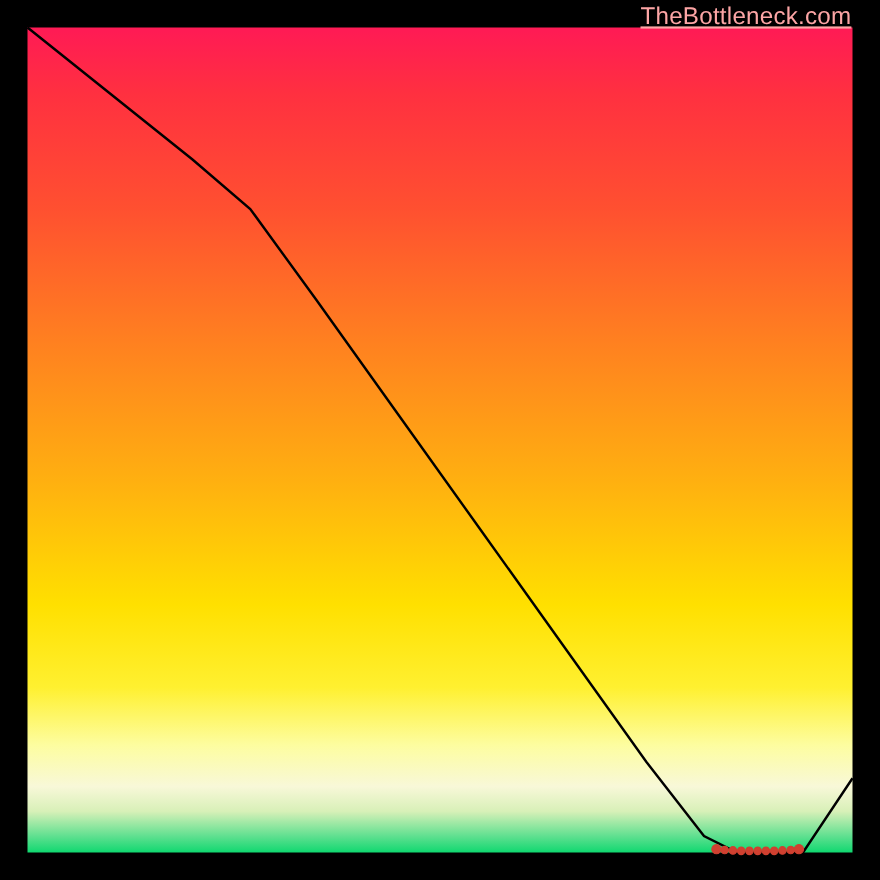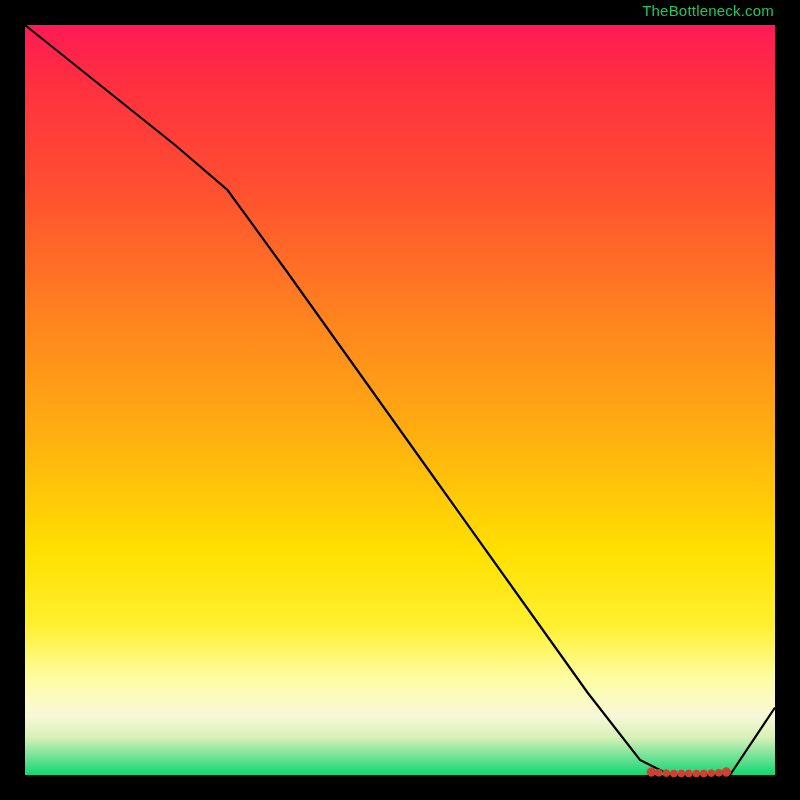--- a/index.html
+++ b/index.html
@@ -36,24 +36,25 @@
       #f8f8d8 92%,
       #d8f0b8 95%,
       #60e090 98%,
       #10d870 100%
     );
   }
   .watermark {
     position: absolute;
     top: 2px;
     right: 26px;
-    color: #22c55e;
-    font-size: 15px;
+    color: #fca5a5;
+    font-size: 22px;
     letter-spacing: 0.2px;
     user-select: none;
+    text-decoration: underline;
   }
   svg.overlay {
     position: absolute;
     left: 25px;
     top: 25px;
     width: 750px;
     height: 750px;
     overflow: visible;
   }
   .curve {

